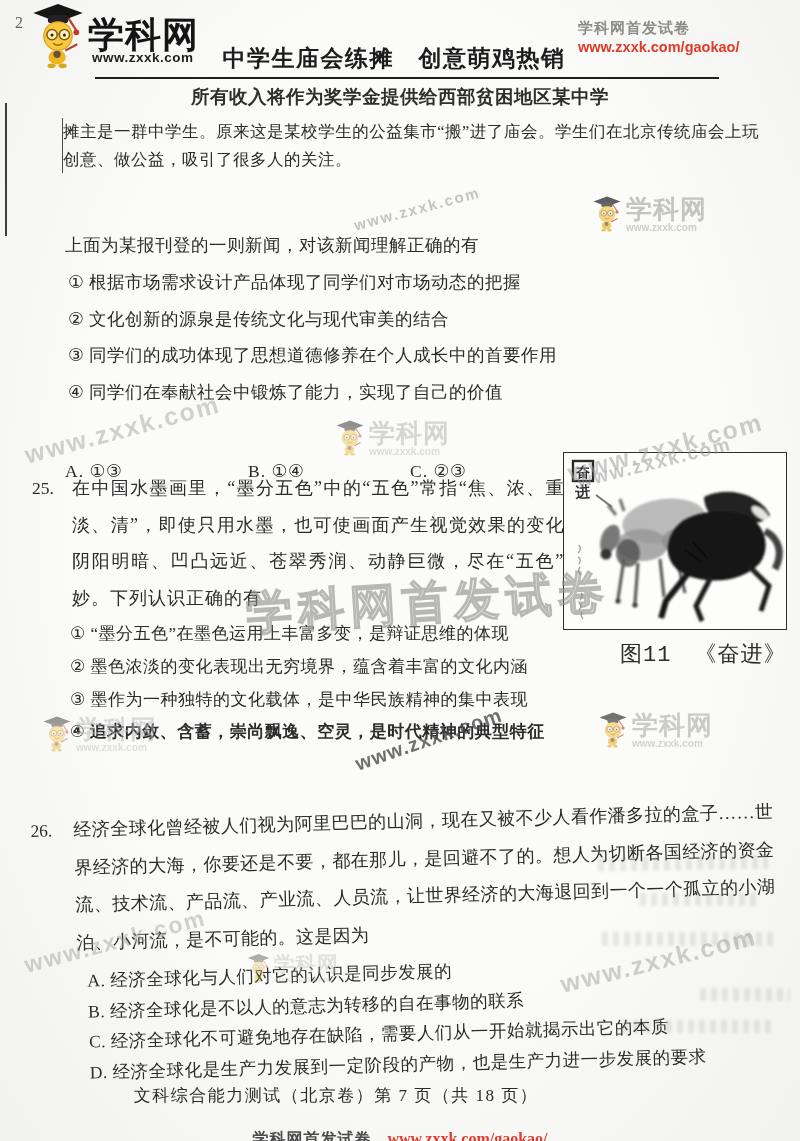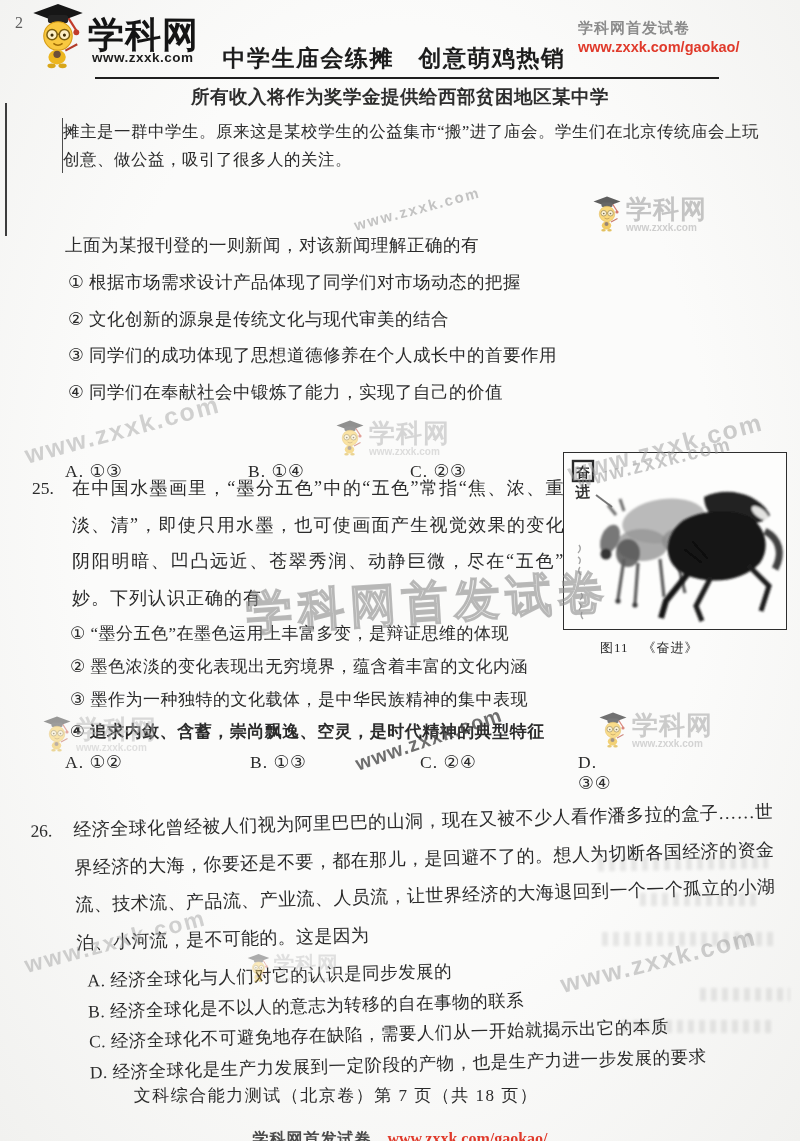--- a/index.html
+++ b/index.html
@@ -44,21 +44,21 @@
   .choices{position:absolute; width:100%; height:26px;}
   .choices span{position:absolute; font-size:17.5px; letter-spacing:1px;}
 
   .q26 .stem-wrap{position:relative;}
   .q26 .stem-p{margin-left:45px; width:700px; line-height:37.5px; letter-spacing:.3px;}
   .q26 .opt{padding-left:55px; font-size:17.5px; line-height:30.5px; letter-spacing:.5px; white-space:nowrap;}
 
   
   .figure-box{left:563px; top:452px; width:222px; height:176px; background:#fdfdfc; border:1.6px solid #2e2e2e; z-index:2;}
   .figure-box svg{width:100%; height:100%; display:block;}
-  .fig-caption{left:600px; top:639px; font-size:13px; letter-spacing:1px; z-index:2;}
+  .fig-caption{left:620px; top:639px; font-size:22px; letter-spacing:1px; z-index:2;font-family:Liberation Mono, monospace;}
 
   
   .wm-url{font-family:"Liberation Sans","DejaVu Sans",sans-serif; font-weight:bold; color:rgba(150,150,150,.5); letter-spacing:2px;}
   .wm-logo{display:flex; align-items:flex-start;}
   .wm-logo .mascot{width:30px; height:36px; opacity:.85;}
   .wm-logo .tcol{margin-left:4px;}
   .wm-logo .t1{font-family:"Liberation Sans","DejaVu Sans",sans-serif; font-size:26px; font-weight:bold; color:#b7b7b7; line-height:26px; letter-spacing:1px;}
   .wm-logo .t2{font-family:"Liberation Sans","DejaVu Sans",sans-serif; font-size:10px; font-weight:bold; color:#c3c3c3;}
   .wm-big{
     font-family:"Liberation Sans","DejaVu Sans",sans-serif; font-weight:bold; font-size:46px; letter-spacing:6px;
@@ -142,26 +142,20 @@
     </div>
   </div>
 
   <div class="abs q25">
     <span class="qnum" style="left:2px; top:16px;">25.</span>
     <p class="stem-p" style="margin-left:42px; margin-top:8px; width:512px;">在中国水墨画里，“墨分五色”中的“五色”常指“焦、浓、重、淡、清”，即使只用水墨，也可使画面产生视觉效果的变化，阴阳明暗、凹凸远近、苍翠秀润、动静巨微，尽在“五色”之妙。下列认识正确的有</p>
     <div class="qline" style="left:40px; top:160px; font-size:17px;">① “墨分五色”在墨色运用上丰富多变，是辩证思维的体现</div>
     <div class="qline" style="left:40px; top:193px; font-size:17px;">② 墨色浓淡的变化表现出无穷境界，蕴含着丰富的文化内涵</div>
     <div class="qline" style="left:40px; top:226px; font-size:17px;">③ 墨作为一种独特的文化载体，是中华民族精神的集中表现</div>
     <div class="qline" style="left:40px; top:258px; font-size:17px;font-weight:bold;">④ 追求内敛、含蓄，崇尚飘逸、空灵，是时代精神的典型特征</div>
-    <div class="choices" style="top:290px;">
-      <span style="left:35px;">A. ①②</span>
-      <span style="left:220px;">B. ①③</span>
-      <span style="left:390px;">C. ②④</span>
-      <span style="left:548px;">D. ③④</span>
-    </div>
   </div>
 
   <div class="abs figure-box">
     <svg viewBox="0 0 222 176">
       <defs>
           <filter id="ink" x="-20%" y="-20%" width="140%" height="140%">
             <feGaussianBlur stdDeviation="1.1"></feGaussianBlur>
           </filter>
         </defs>
 

